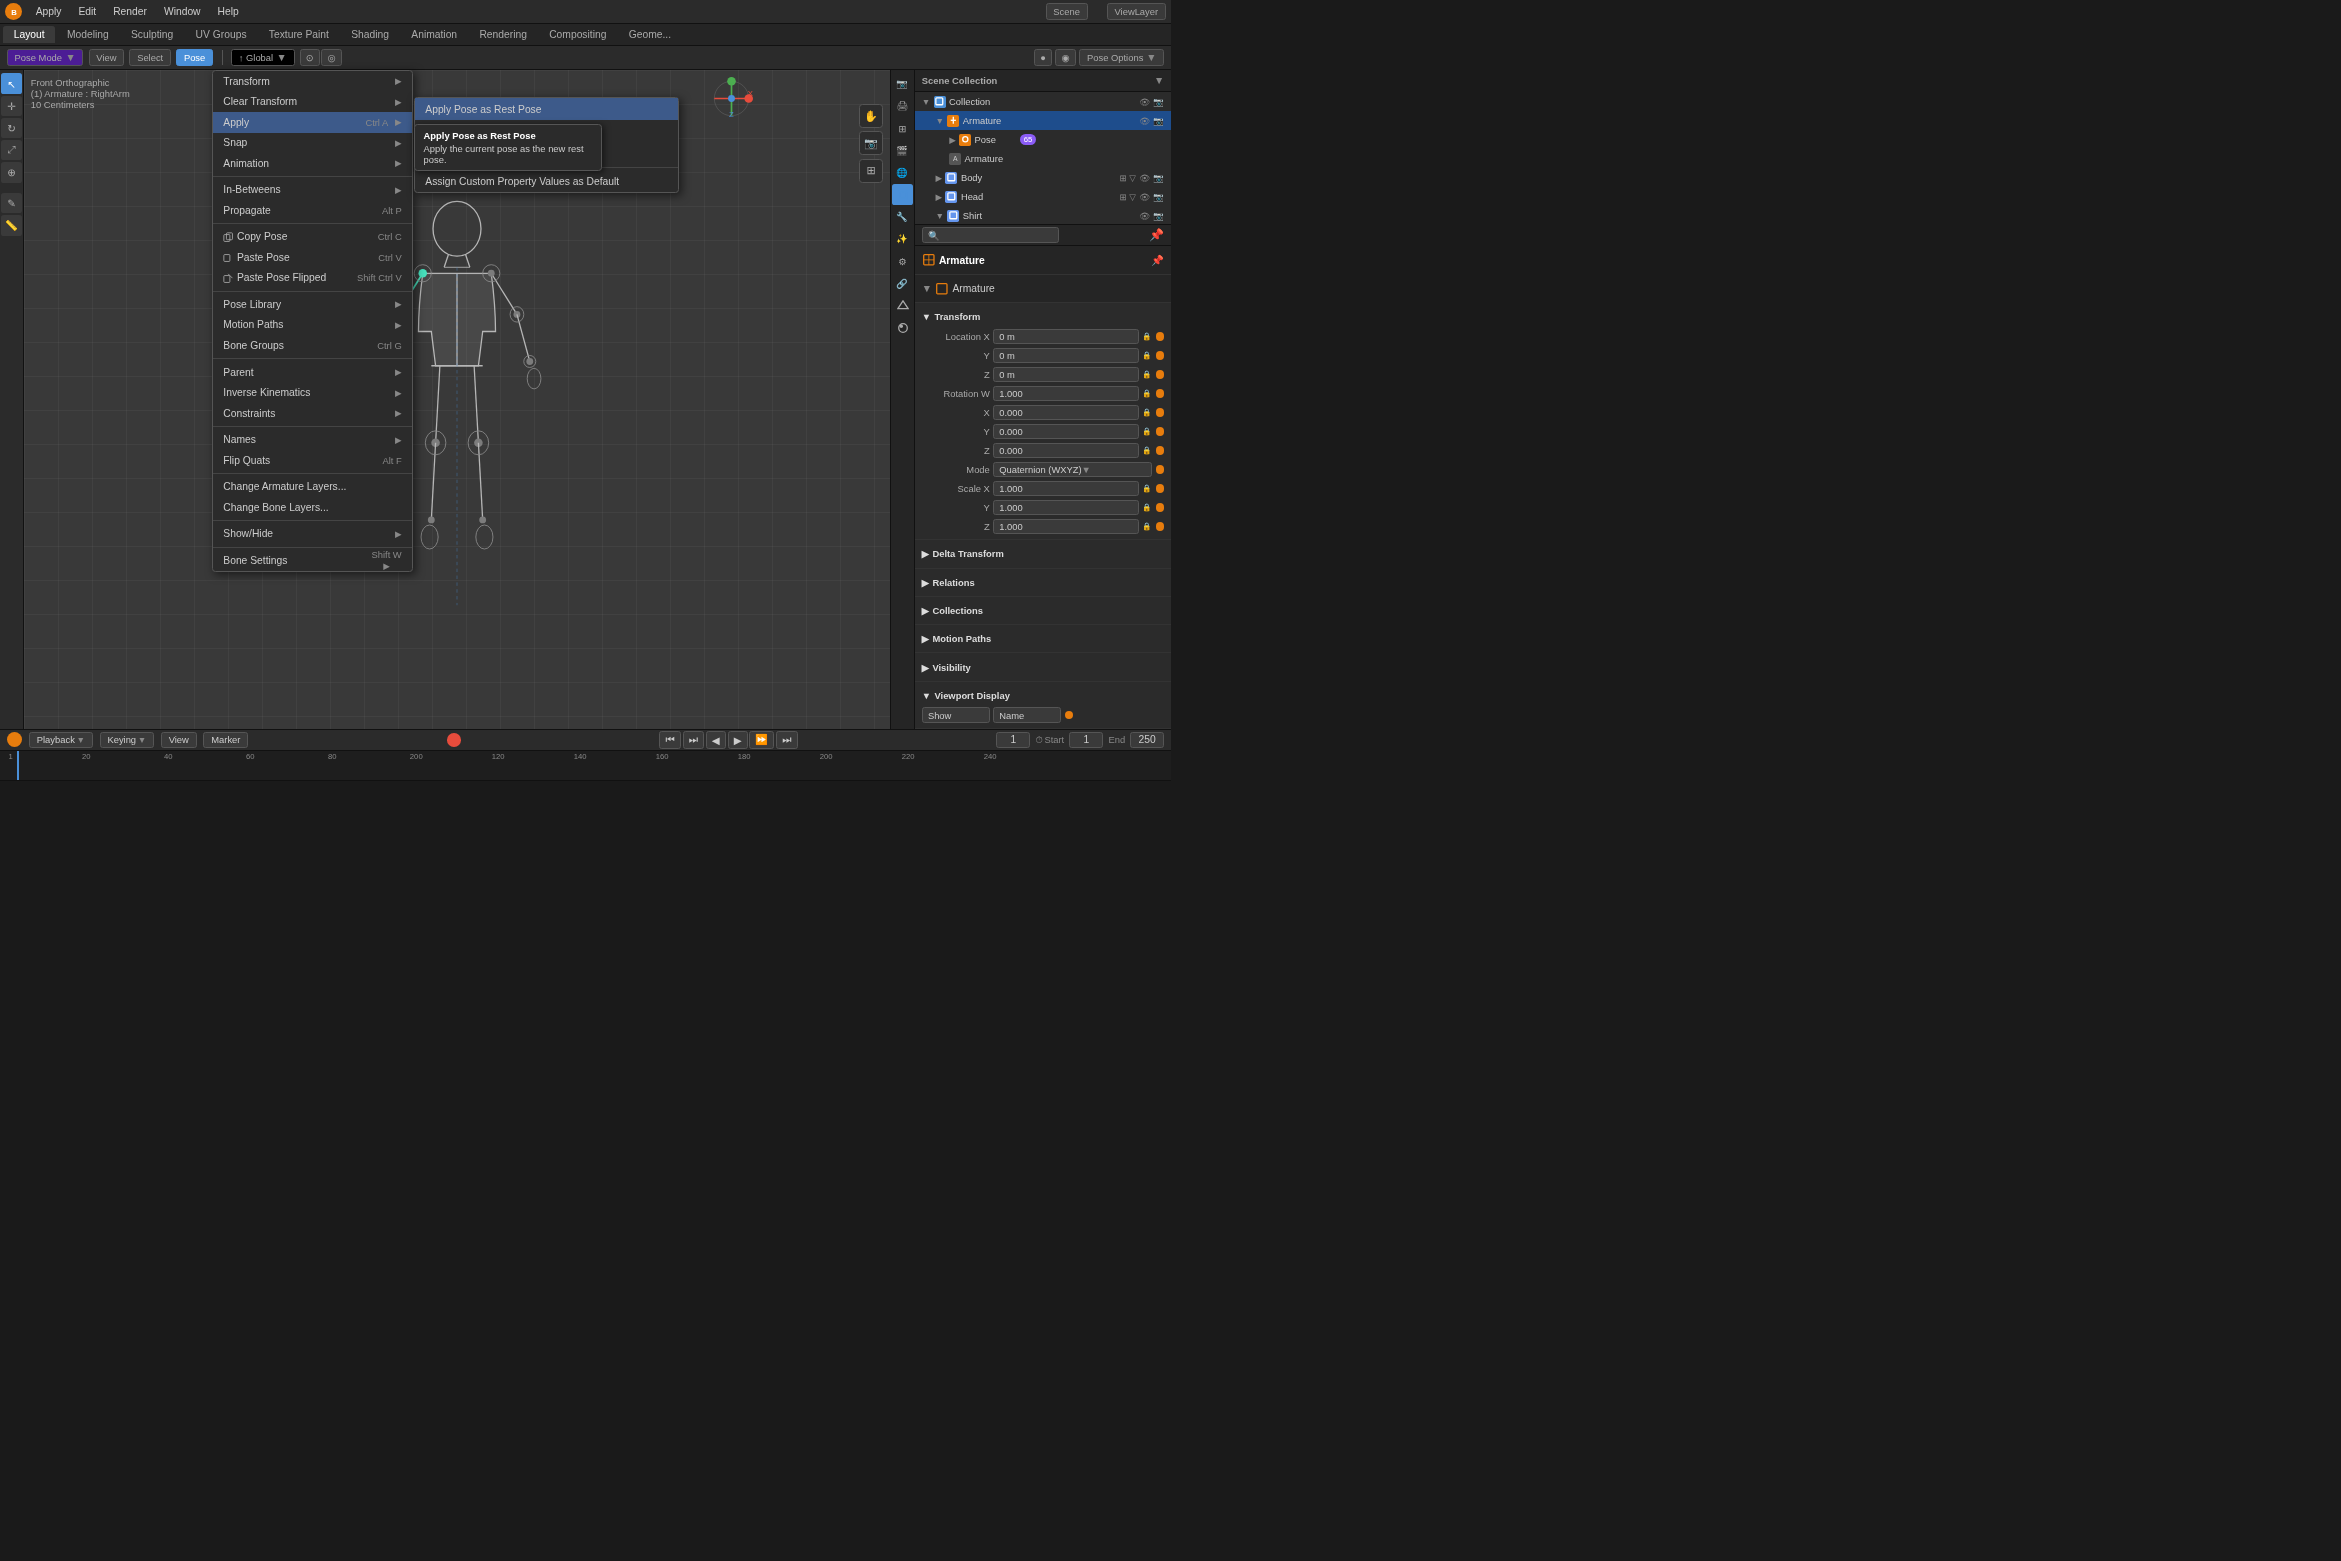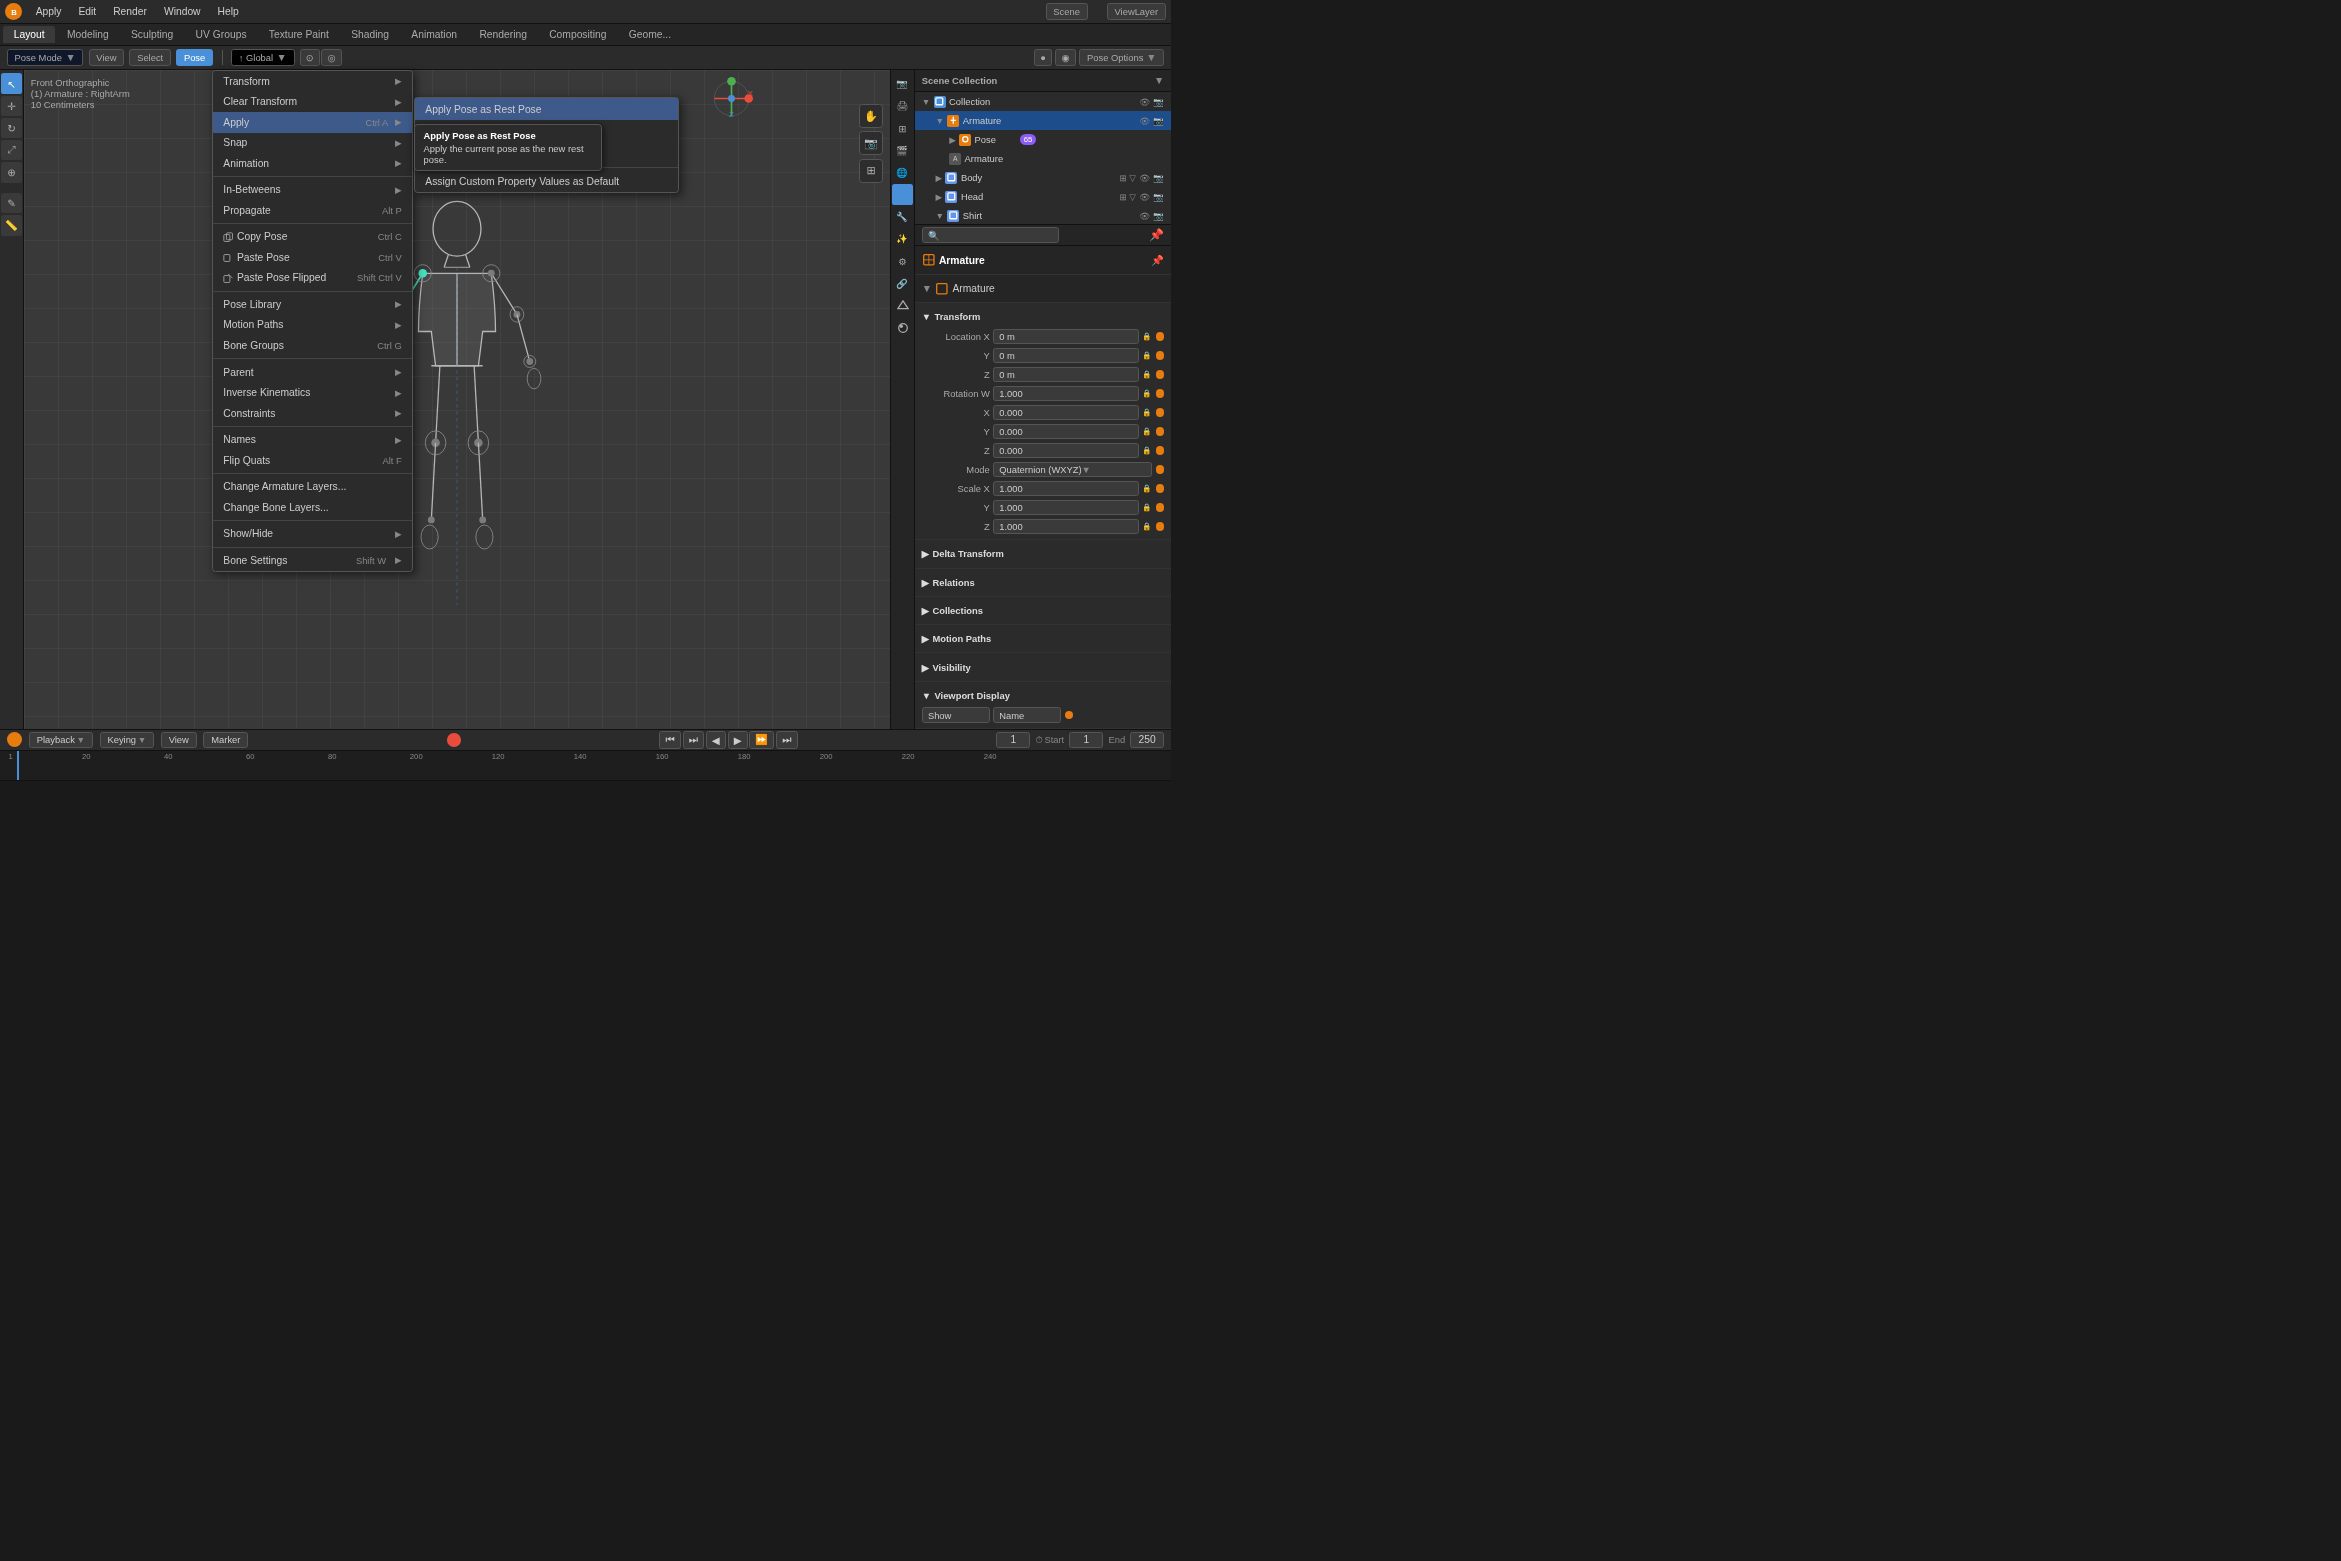--- a/index.html
+++ b/index.html
@@ -468,21 +468,21 @@
   <div class="workspace-tab">Texture Paint</div>
   <div class="workspace-tab">Shading</div>
   <div class="workspace-tab">Animation</div>
   <div class="workspace-tab">Rendering</div>
   <div class="workspace-tab">Compositing</div>
   <div class="workspace-tab">Geome...</div>
 </div>
 
 <div class="header-toolbar">
 
-  <div style="background:#0f172a; border:0.9px solid #555; border-radius:2.6px; padding:1.7px 6.8px; cursor:pointer; display:flex; align-items:center; gap:3.4px;">
+  <div style="background:#4c1d95; border:0.9px solid #555; border-radius:2.6px; padding:1.7px 6.8px; cursor:pointer; display:flex; align-items:center; gap:3.4px;">
     <span style="color:#aaa; font-size:9.4px;">Pose Mode</span>
     <span style="color:#888;">▼</span>
   </div>
   <div style="background:#3a3a3a; border:0.9px solid #555; border-radius:2.6px; padding:1.7px 6.8px; cursor:pointer;">
     <span style="color:#aaa; font-size:9.4px;">View</span>
   </div>
   <div style="background:#3a3a3a; border:0.9px solid #555; border-radius:2.6px; padding:1.7px 6.8px; cursor:pointer;">
     <span style="color:#aaa; font-size:9.4px;">Select</span>
   </div>
   <div style="background:#4a90d9; border:0.9px solid #4a90d9; border-radius:2.6px; padding:1.7px 6.8px; cursor:pointer;">
@@ -1111,21 +1111,21 @@
       <span>Change Bone Layers...</span>
     </div>
     <div class="dropdown-menu-sep"></div>
     <div class="dropdown-menu-item">
       <span>Show/Hide</span>
       <span class="dropdown-arrow">▶</span>
     </div>
     <div class="dropdown-menu-sep"></div>
     <div class="dropdown-menu-item">
       <span>Bone Settings</span>
-      <span style="display:flex; align-items:center; gap:9px;">
+      <span style="display:flex; align-items:center; gap:1px;flex-direction:column;">
         <span class="dropdown-shortcut">Shift W</span>
         <span class="dropdown-arrow">▶</span>
       </span>
     </div>
   </div>
 
   <div class="submenu" style="top: 97px; left: 414px; width: 265px;">
     <div class="submenu-item highlighted">
       <span>Apply Pose as Rest Pose</span>
     </div>

